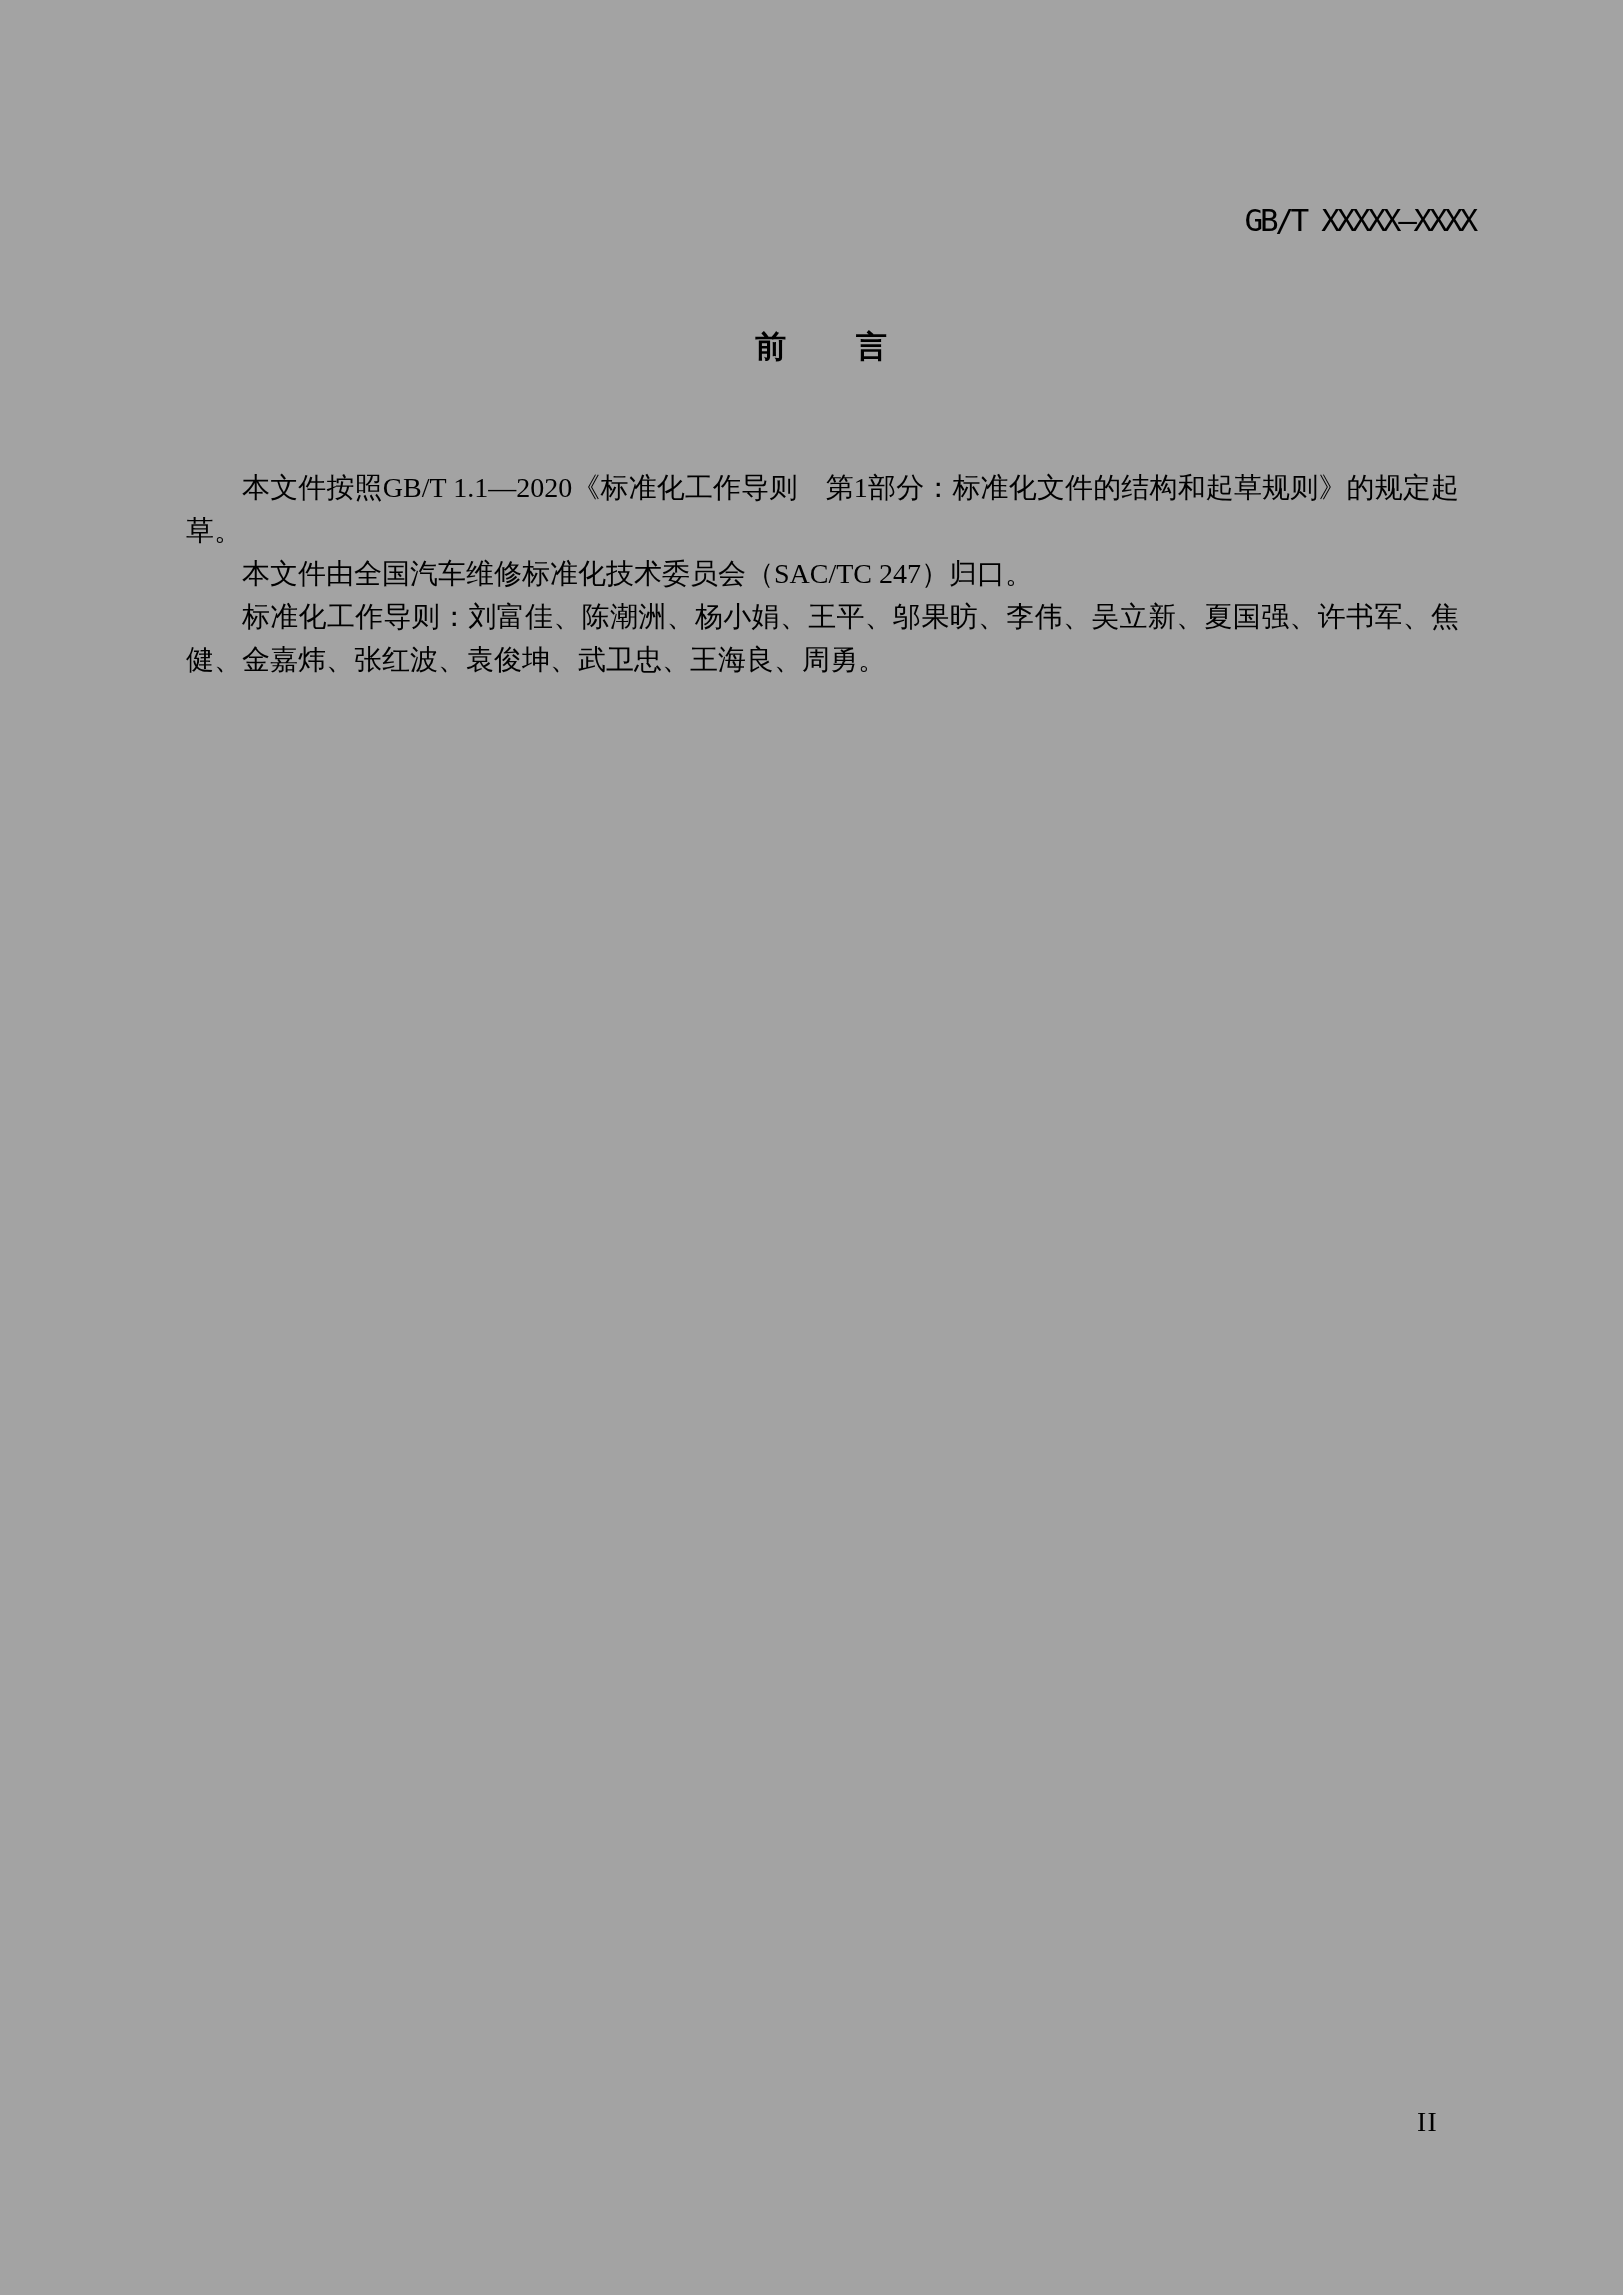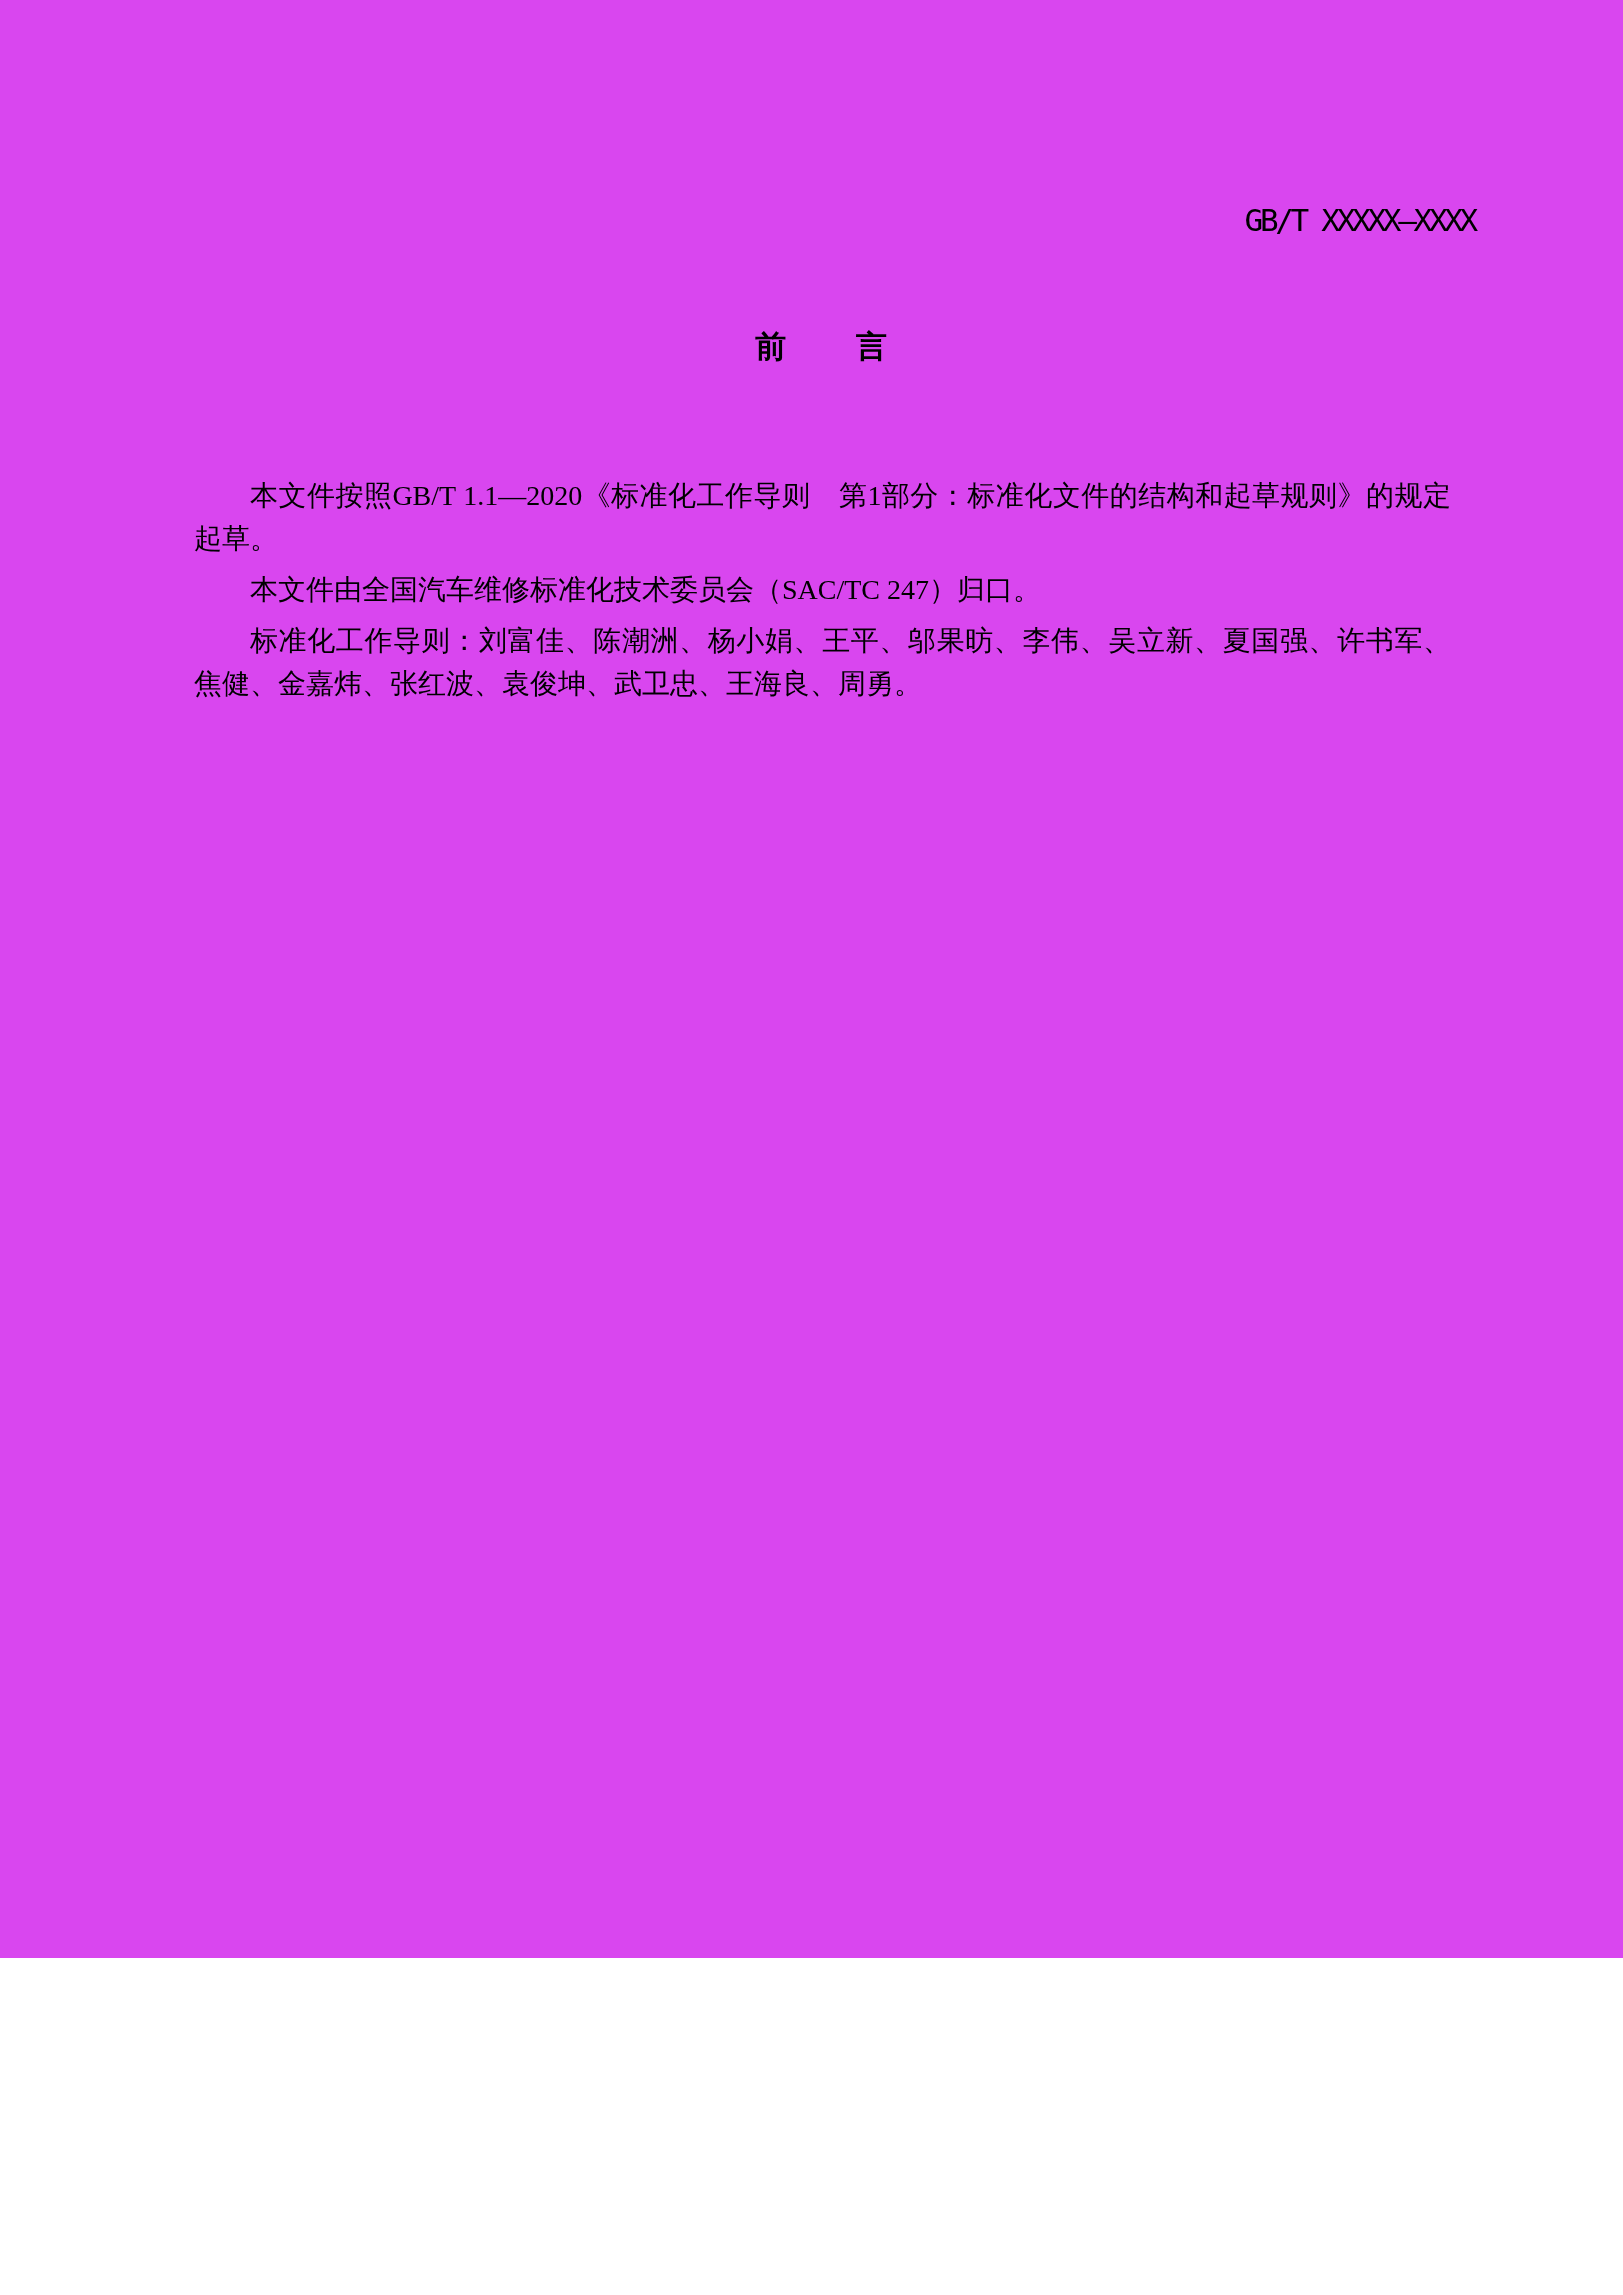--- a/index.html
+++ b/index.html
@@ -3,22 +3,22 @@
 <meta charset="utf-8">
 <style>
   html, body {
     margin: 0;
     padding: 0;
     background: #ffffff;
   }
   .page {
     position: relative;
     width: 1623px;
-    height: 1958px;
-    background: #d946ef;
+    height: 2295px;
+    background: #a3a3a3;
     overflow: hidden;
     font-family: "Liberation Serif", "DejaVu Serif", serif;
     color: #000000;
   }
   .doc-number {
     position: absolute;
     top: 202px;
     right: 148px;
     font-family: "DejaVu Sans Mono", "Liberation Mono", monospace;
     font-size: 31px;
@@ -41,21 +41,21 @@
   .body-text {
     position: absolute;
     top: 466px;
     left: 186px;
     width: 1273px;
     font-size: 28px;
     line-height: 43px;
     text-align: justify;
   }
   .body-text p {
-    margin: 8px;
+    margin: 0;
     padding: 0;
     text-indent: 2em;
   }
   .page-number {
     position: absolute;
     top: 2106px;
     right: 185px;
     font-family: "Liberation Serif", "DejaVu Serif", serif;
     font-size: 27.5px;
     letter-spacing: 1.3px;

